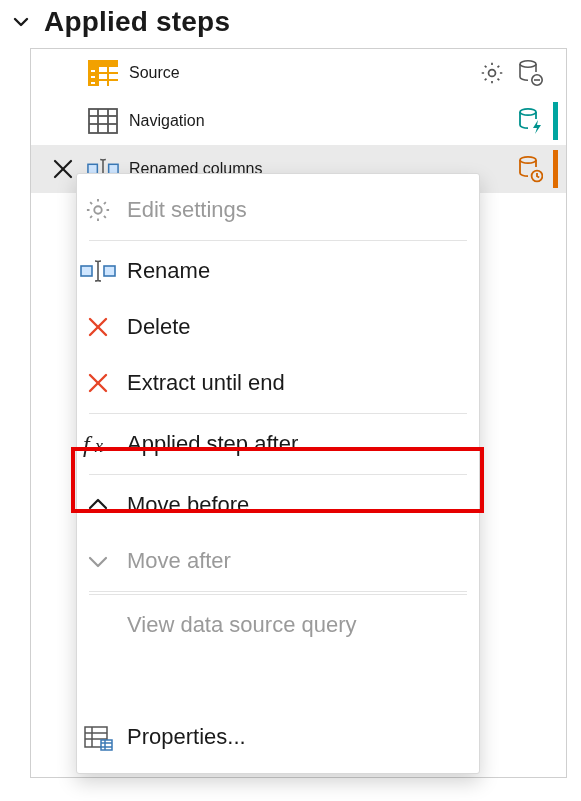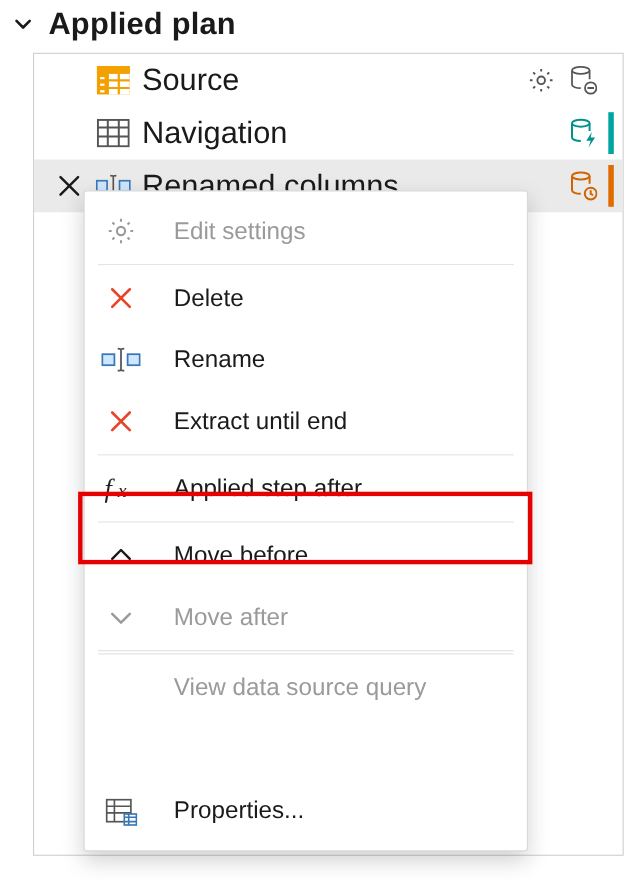--- a/index.html
+++ b/index.html
@@ -29,21 +29,21 @@
     margin: 0 14px 0 30px;
     border: 1px solid #cfcfcf;
     min-height: 730px;
     position: relative;
   }
   .step {
     display: flex;
     align-items: center;
     height: 48px;
     padding: 0 8px 0 8px;
-    font-size: 28px;
+    font-size: 16px;
     position: relative;
     justify-content: flex-end;
   }
   .step.selected {
     background: #eaeaea;
     font-weight: 400;
   }
   .step .pre {
     width: 48px;
     display:flex;align-items:center;justify-content:center;
@@ -73,24 +73,22 @@
     background: #fff;
     border: 1px solid #d9d9d9;
     border-radius: 3px;
     box-shadow: 0 8px 20px rgba(0,0,0,.18);
     padding: 8px 0;
     z-index: 10;
   }
   .mi {
     display:flex; align-items:center;
     height: 56px;
-    padding-left: 12px;
     font-size: 22px;
     position:relative;
-    gap:19px;
   }
   .mi .mi-icon {
     width: 42px; height:42px;
     display:flex;align-items:center;justify-content:center;
     margin-right: 8px;
     flex-shrink:0;
   }
   .mi.disabled { color: #9a9a9a; }
   .sep {
     height:1px; background:#e3e3e3; margin: 2px 12px;
@@ -106,21 +104,21 @@
 </style>
 </head>
 <body>
 
 <div class="header">
   <span class="chev">
     <svg width="20" height="20" viewBox="0 0 20 20">
         <polyline points="4,7 10,13 16,7" fill="none" stroke="#1a1a1a" stroke-width="2.4" stroke-linecap="round" stroke-linejoin="round"></polyline>
       </svg>
   </span>
-  <h1>Applied plan</h1>
+  <h1>Applied steps</h1>
 </div>
 
 <div class="panel">
 
   <div class="step">
     <span class="pre"></span>
     <span class="icon">
       <svg width="30" height="26" viewBox="0 0 30 26">
         <rect x="0" y="0" width="30" height="26" fill="#f2a100"></rect>
         <rect x="0" y="0" width="30" height="7" fill="#f2a100"></rect>
@@ -223,37 +221,37 @@
         <path d="M12 2.5v2.2M12 19.3v2.2M21.5 12h-2.2M4.7 12H2.5M18.7 5.3l-1.6 1.6M6.9 17.1l-1.6 1.6M18.7 18.7l-1.6-1.6M6.9 6.9L5.3 5.3"></path>
       </svg>
     </span>
     <span>Edit settings</span>
   </div>
 
   <div class="sep"></div>
 
   <div class="mi">
     <span class="mi-icon">
-      <svg width="24" height="24" viewBox="0 0 24 24" stroke="#e64527" stroke-width="2.4" stroke-linecap="round">
-        <line x1="4" y1="4" x2="20" y2="20"></line>
-          <line x1="20" y1="4" x2="4" y2="20"></line>
-      </svg>
-    </span>
-    <span>Delete</span>
-  </div>
-
-  <div class="mi">
-    <span class="mi-icon">
       <svg width="36" height="26" viewBox="0 0 36 26" fill="none" stroke="#3a78b5" stroke-width="1.6">
         <rect x="1" y="8" width="11" height="10" fill="#cfe6ff"></rect>
         <rect x="24" y="8" width="11" height="10" fill="#cfe6ff"></rect>
         <path d="M15 3c1.5 0 3 .5 3 .5s1.5-.5 3-.5M15 23c1.5 0 3-.5 3-.5s1.5.5 3 .5M18 3.5v19" stroke="#555"></path>
       </svg>
     </span>
     <span>Rename</span>
+  </div>
+
+  <div class="mi">
+    <span class="mi-icon">
+      <svg width="24" height="24" viewBox="0 0 24 24" stroke="#e64527" stroke-width="2.4" stroke-linecap="round">
+        <line x1="4" y1="4" x2="20" y2="20"></line>
+          <line x1="20" y1="4" x2="4" y2="20"></line>
+      </svg>
+    </span>
+    <span>Delete</span>
   </div>
 
   <div class="mi">
     <span class="mi-icon">
       <svg width="24" height="24" viewBox="0 0 24 24" stroke="#e64527" stroke-width="2.4" stroke-linecap="round">
         <line x1="4" y1="4" x2="20" y2="20"></line>
           <line x1="20" y1="4" x2="4" y2="20"></line>
       </svg>
     </span>
     <span>Extract until end</span>

